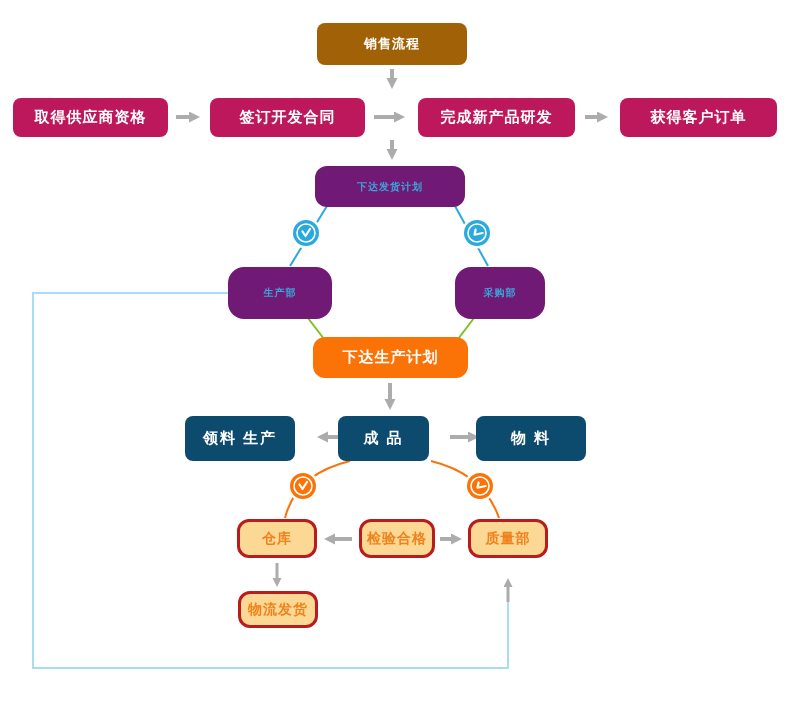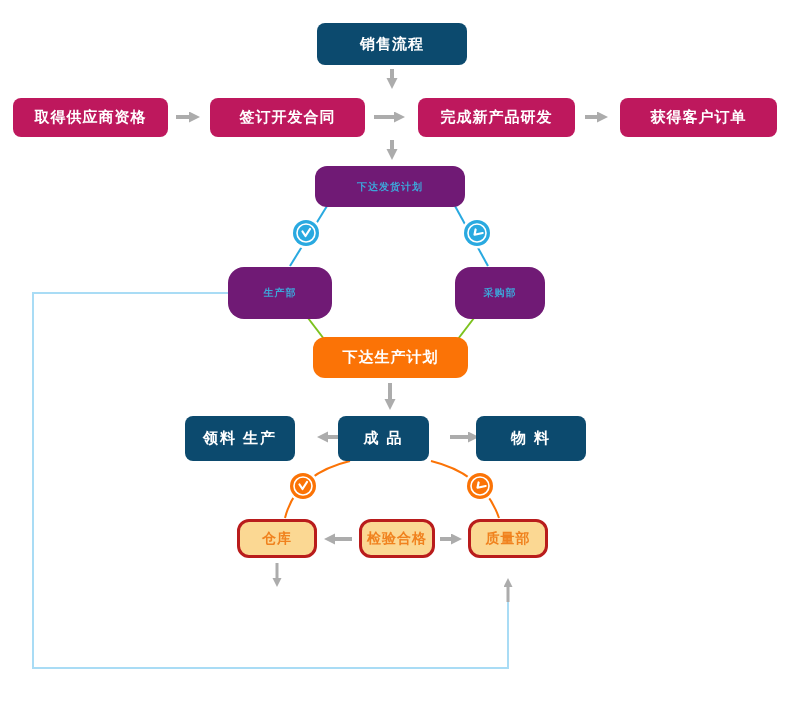--- a/index.html
+++ b/index.html
@@ -13,21 +13,21 @@
   #wires{position:absolute;left:0;top:0;width:790px;height:725px;}
   .node{
     position:absolute;
     display:flex;align-items:center;justify-content:center;
     font-weight:bold;
     text-align:center;
     box-sizing:border-box;
     letter-spacing:1px;
     white-space:nowrap;
   }
-  .red{background:#0c4a6e;color:#ffffff;border-radius:8px;font-size:15px;}
+  .red{background:#a16207;color:#ffffff;border-radius:8px;font-size:13px;}
   .blue{background:#be185d;color:#ffffff;border-radius:8px;font-size:15px;}
   .lightblue{background:#701a75;color:#3da5d9;border-radius:12px;font-size:10px;}
   .dept{border-radius:16px;}
   .orange{background:#fb7306;color:#ffffff;border-radius:12px;font-size:15px;}
   .green{background:#0c4a6e;color:#ffffff;border-radius:8px;font-size:15px;letter-spacing:2px;}
   .lightorange{background:#fbd893;color:#f0821e;border-radius:12px;font-size:14px;border:3px solid #b91c1c;}
 </style>
 </head>
 <body>
 
@@ -113,14 +113,15 @@
   <div class="node orange" style="left:313px;top:337px;width:155px;height:41px;">下达生产计划</div>
 
   <div class="node green" style="left:185px;top:416px;width:110px;height:45px;">领料 生产</div>
   <div class="node green" style="left:338px;top:416px;width:91px;height:45px;">成 品</div>
   <div class="node green" style="left:476px;top:416px;width:110px;height:45px;">物 料</div>
 
   <div class="node lightorange" style="left:237px;top:519px;width:80px;height:39px;">仓库</div>
   <div class="node lightorange" style="left:359px;top:519px;width:76px;height:39px;">检验合格</div>
   <div class="node lightorange" style="left:468px;top:519px;width:80px;height:39px;">质量部</div>
 
+  <div class="node lightorange" style="left:238px;top:591px;width:80px;height:37px;">物流发货</div>
 
 </div>
 
 </body></html>

